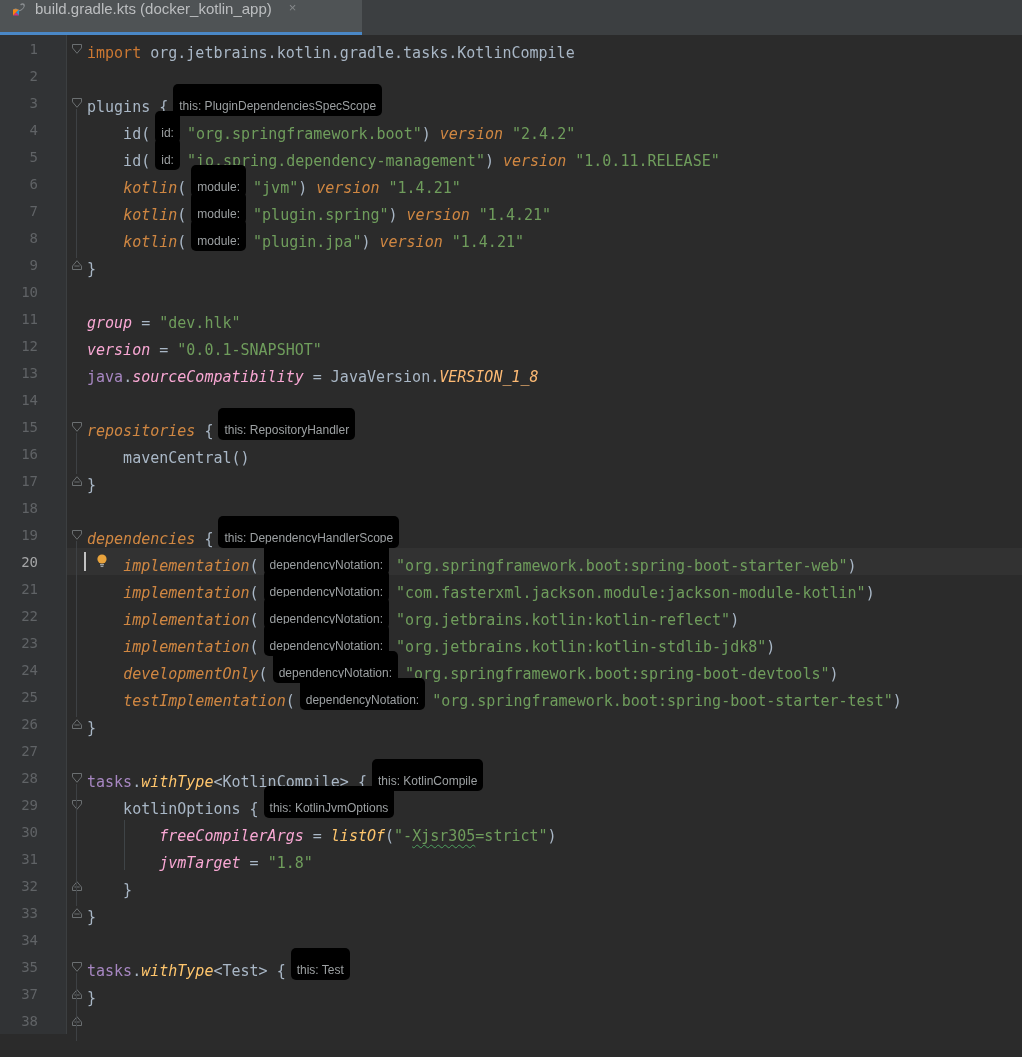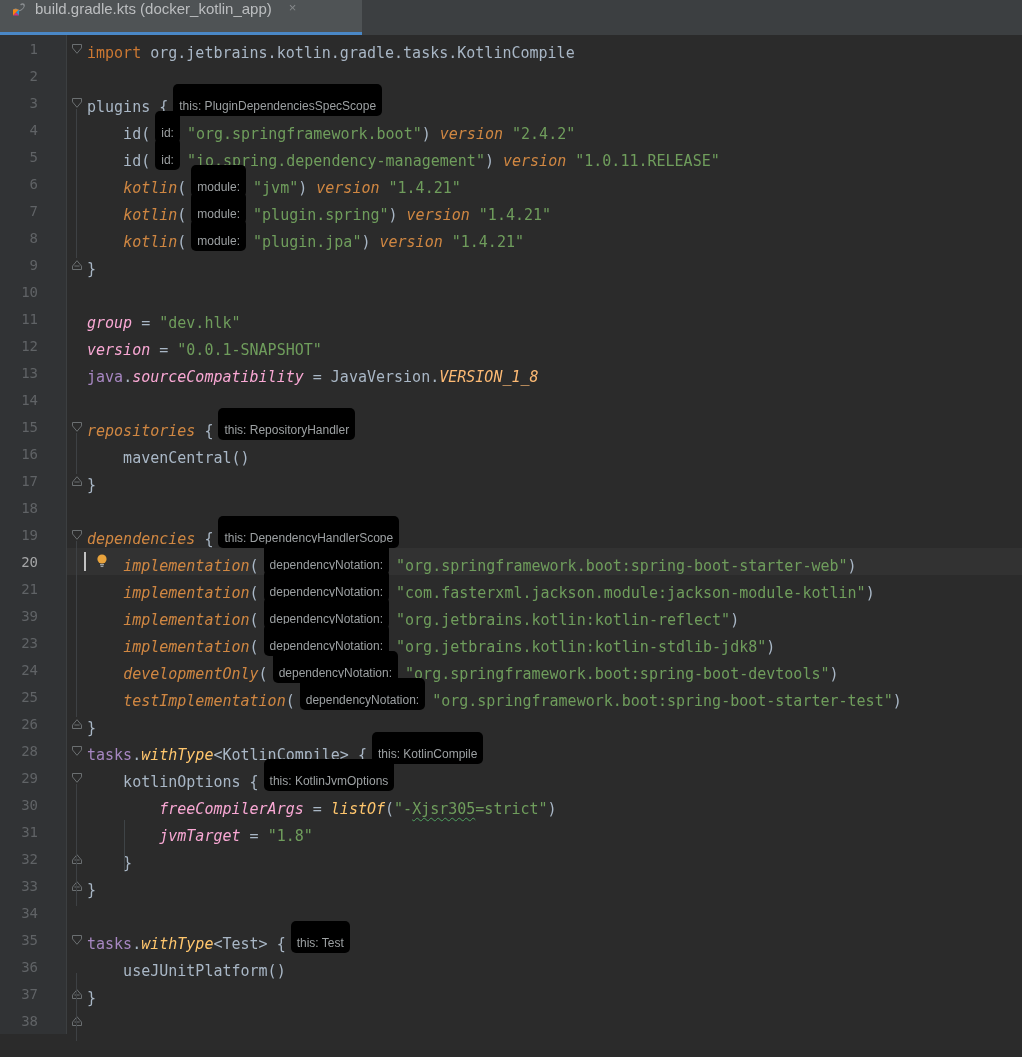--- a/index.html
+++ b/index.html
@@ -235,21 +235,21 @@
       </div>
       <div class="row">
         <div class="gutter">
           <span class="lnum">21</span>
         </div>
         <div class="foldcol"></div>
         <div class="code"><span class="tok-p">    </span><span class="tok-d">implementation</span><span class="tok-p">(</span><span class="hint">dependencyNotation:</span><span class="tok-s">"com.fasterxml.jackson.module:jackson-module-kotlin"</span><span class="tok-p">)</span></div>
       </div>
       <div class="row">
         <div class="gutter">
-          <span class="lnum">39</span>
+          <span class="lnum">22</span>
         </div>
         <div class="foldcol"></div>
         <div class="code"><span class="tok-p">    </span><span class="tok-d">implementation</span><span class="tok-p">(</span><span class="hint">dependencyNotation:</span><span class="tok-s">"org.jetbrains.kotlin:kotlin-reflect"</span><span class="tok-p">)</span></div>
       </div>
       <div class="row">
         <div class="gutter">
           <span class="lnum">23</span>
         </div>
         <div class="foldcol"></div>
         <div class="code"><span class="tok-p">    </span><span class="tok-d">implementation</span><span class="tok-p">(</span><span class="hint">dependencyNotation:</span><span class="tok-s">"org.jetbrains.kotlin:kotlin-stdlib-jdk8"</span><span class="tok-p">)</span></div>
@@ -275,20 +275,27 @@
         <div class="foldcol">
           <svg width="12" height="12" viewBox="0 0 12 12">
             <path d="M1.5 10.5h9V7.1L6 1.7 1.5 7.1z" fill="none" stroke="#6B6F71" stroke-width="1"></path>
             <path d="M3.4 7h5.2" stroke="#6B6F71" stroke-width="1"></path>
           </svg>
         </div>
         <div class="code"><span class="tok-p">}</span></div>
       </div>
       <div class="row">
         <div class="gutter">
+          <span class="lnum">27</span>
+        </div>
+        <div class="foldcol"></div>
+        <div class="code"></div>
+      </div>
+      <div class="row">
+        <div class="gutter">
           <span class="lnum">28</span>
         </div>
         <div class="foldcol">
           <svg width="12" height="12" viewBox="0 0 12 12">
             <path d="M1.5 1.5h9v3.4L6 10.3 1.5 4.9z" fill="none" stroke="#6B6F71" stroke-width="1"></path>
           </svg>
         </div>
         <div class="code"><span class="tok-v">tasks</span><span class="tok-p">.</span><span class="tok-y">withType</span><span class="tok-p">&lt;KotlinCompile&gt; {</span><span class="hint">this: KotlinCompile</span></div>
       </div>
       <div class="row">
@@ -350,27 +357,20 @@
       <div class="row">
         <div class="gutter">
           <span class="lnum">35</span>
         </div>
         <div class="foldcol">
           <svg width="12" height="12" viewBox="0 0 12 12">
             <path d="M1.5 1.5h9v3.4L6 10.3 1.5 4.9z" fill="none" stroke="#6B6F71" stroke-width="1"></path>
           </svg>
         </div>
         <div class="code"><span class="tok-v">tasks</span><span class="tok-p">.</span><span class="tok-y">withType</span><span class="tok-p">&lt;Test&gt; {</span><span class="hint">this: Test</span></div>
-      </div>
-      <div class="row">
-        <div class="gutter">
-          <span class="lnum">36</span>
-        </div>
-        <div class="foldcol"></div>
-        <div class="code"><span class="tok-p">    useJUnitPlatform()</span></div>
       </div>
       <div class="row">
         <div class="gutter">
           <span class="lnum">37</span>
         </div>
         <div class="foldcol">
           <svg width="12" height="12" viewBox="0 0 12 12">
             <path d="M1.5 10.5h9V7.1L6 1.7 1.5 7.1z" fill="none" stroke="#6B6F71" stroke-width="1"></path>
             <path d="M3.4 7h5.2" stroke="#6B6F71" stroke-width="1"></path>
           </svg>

